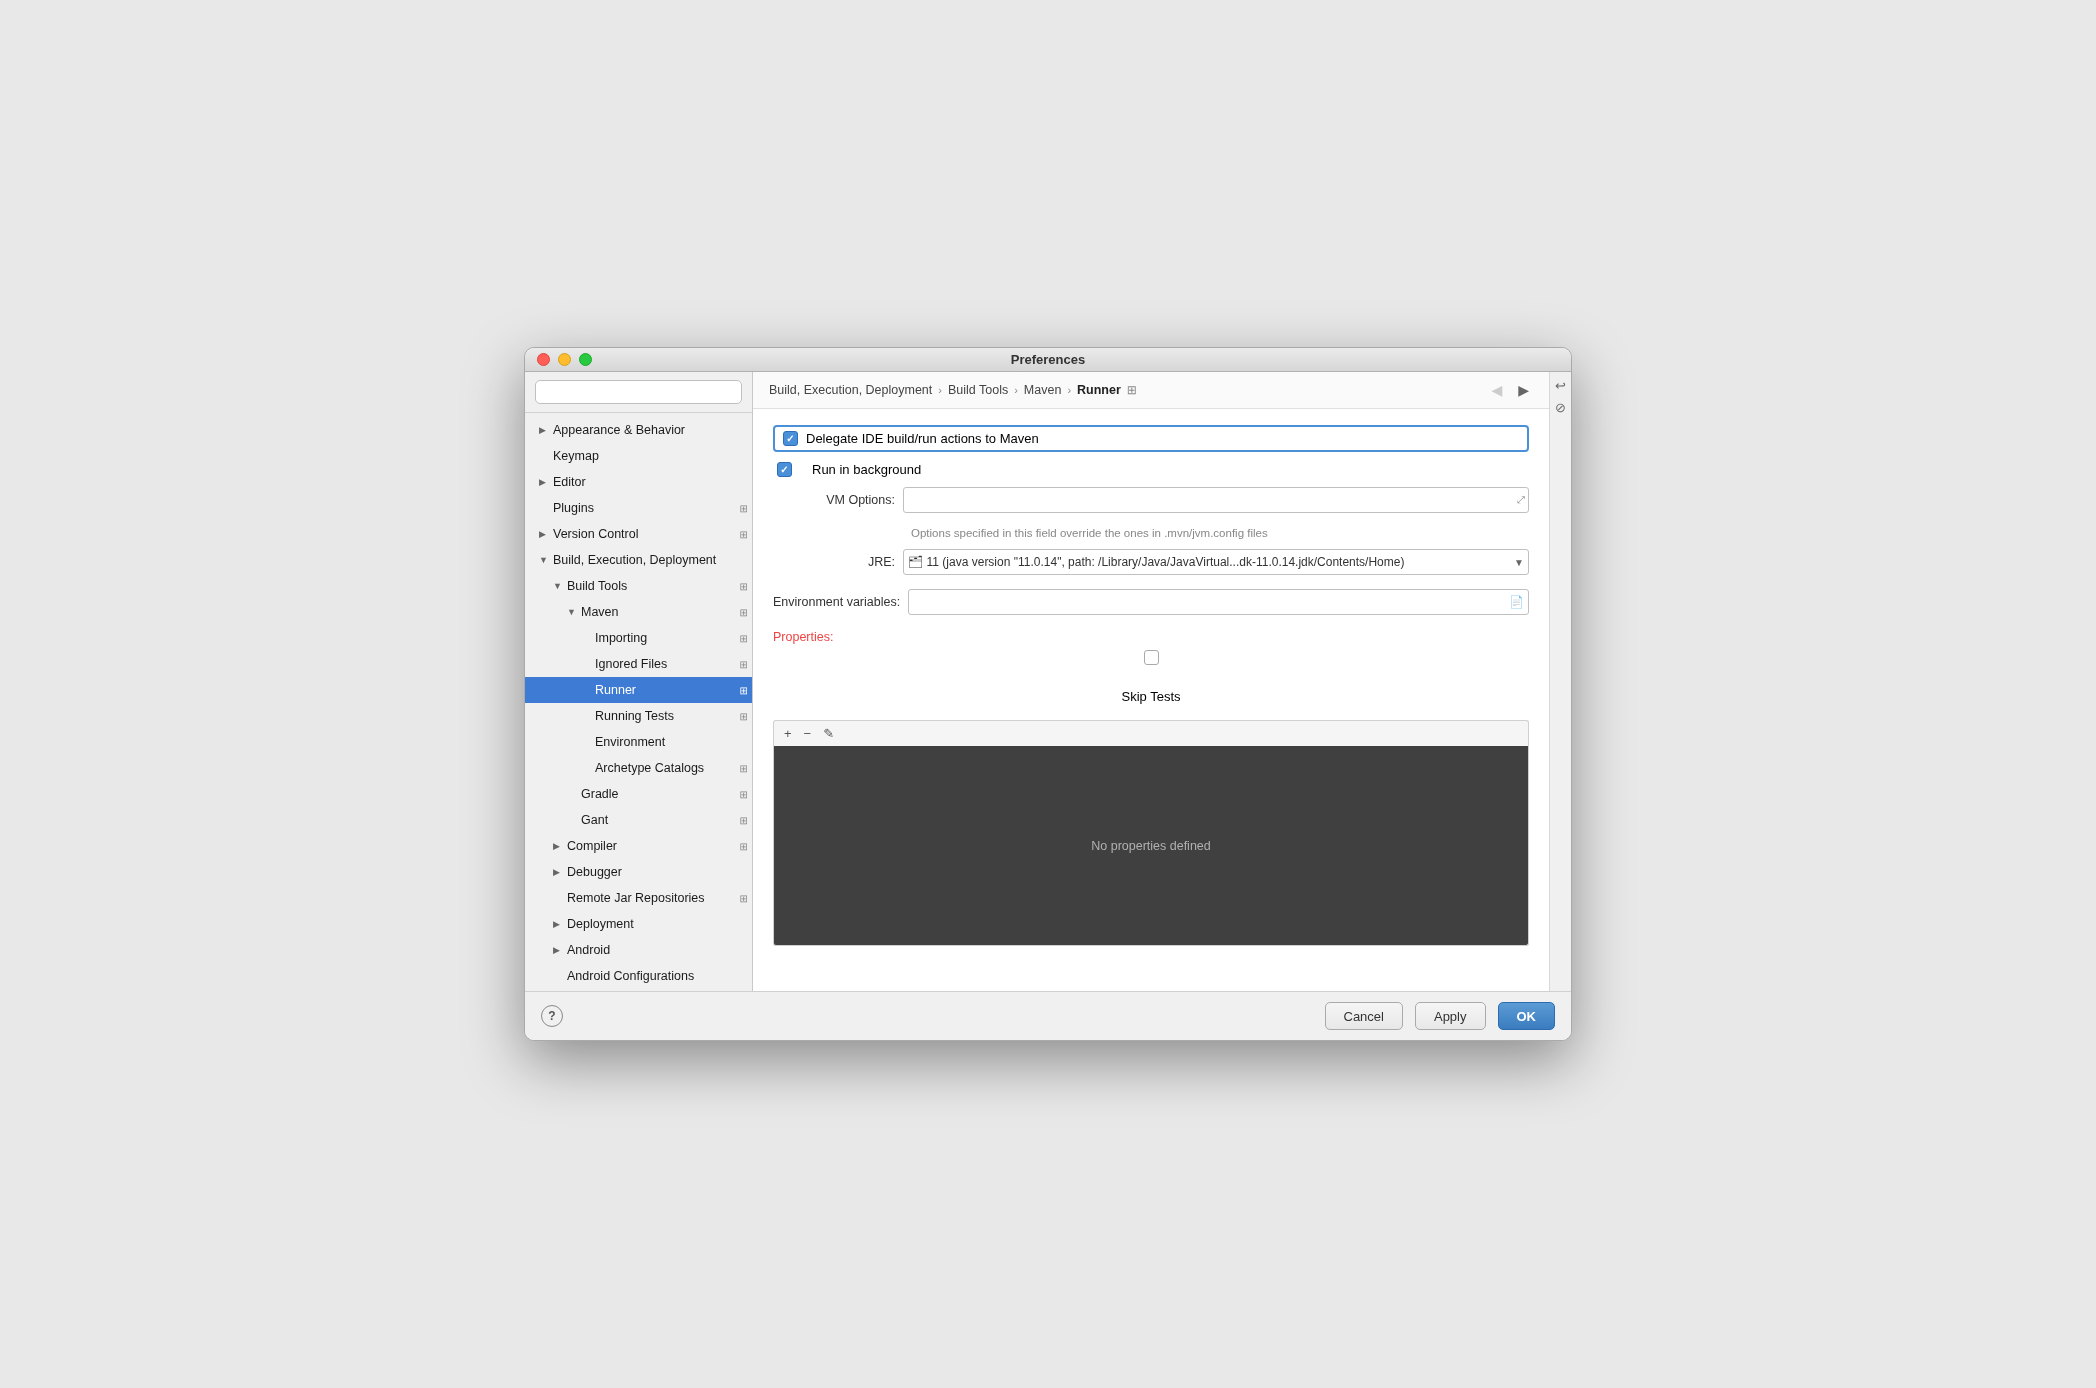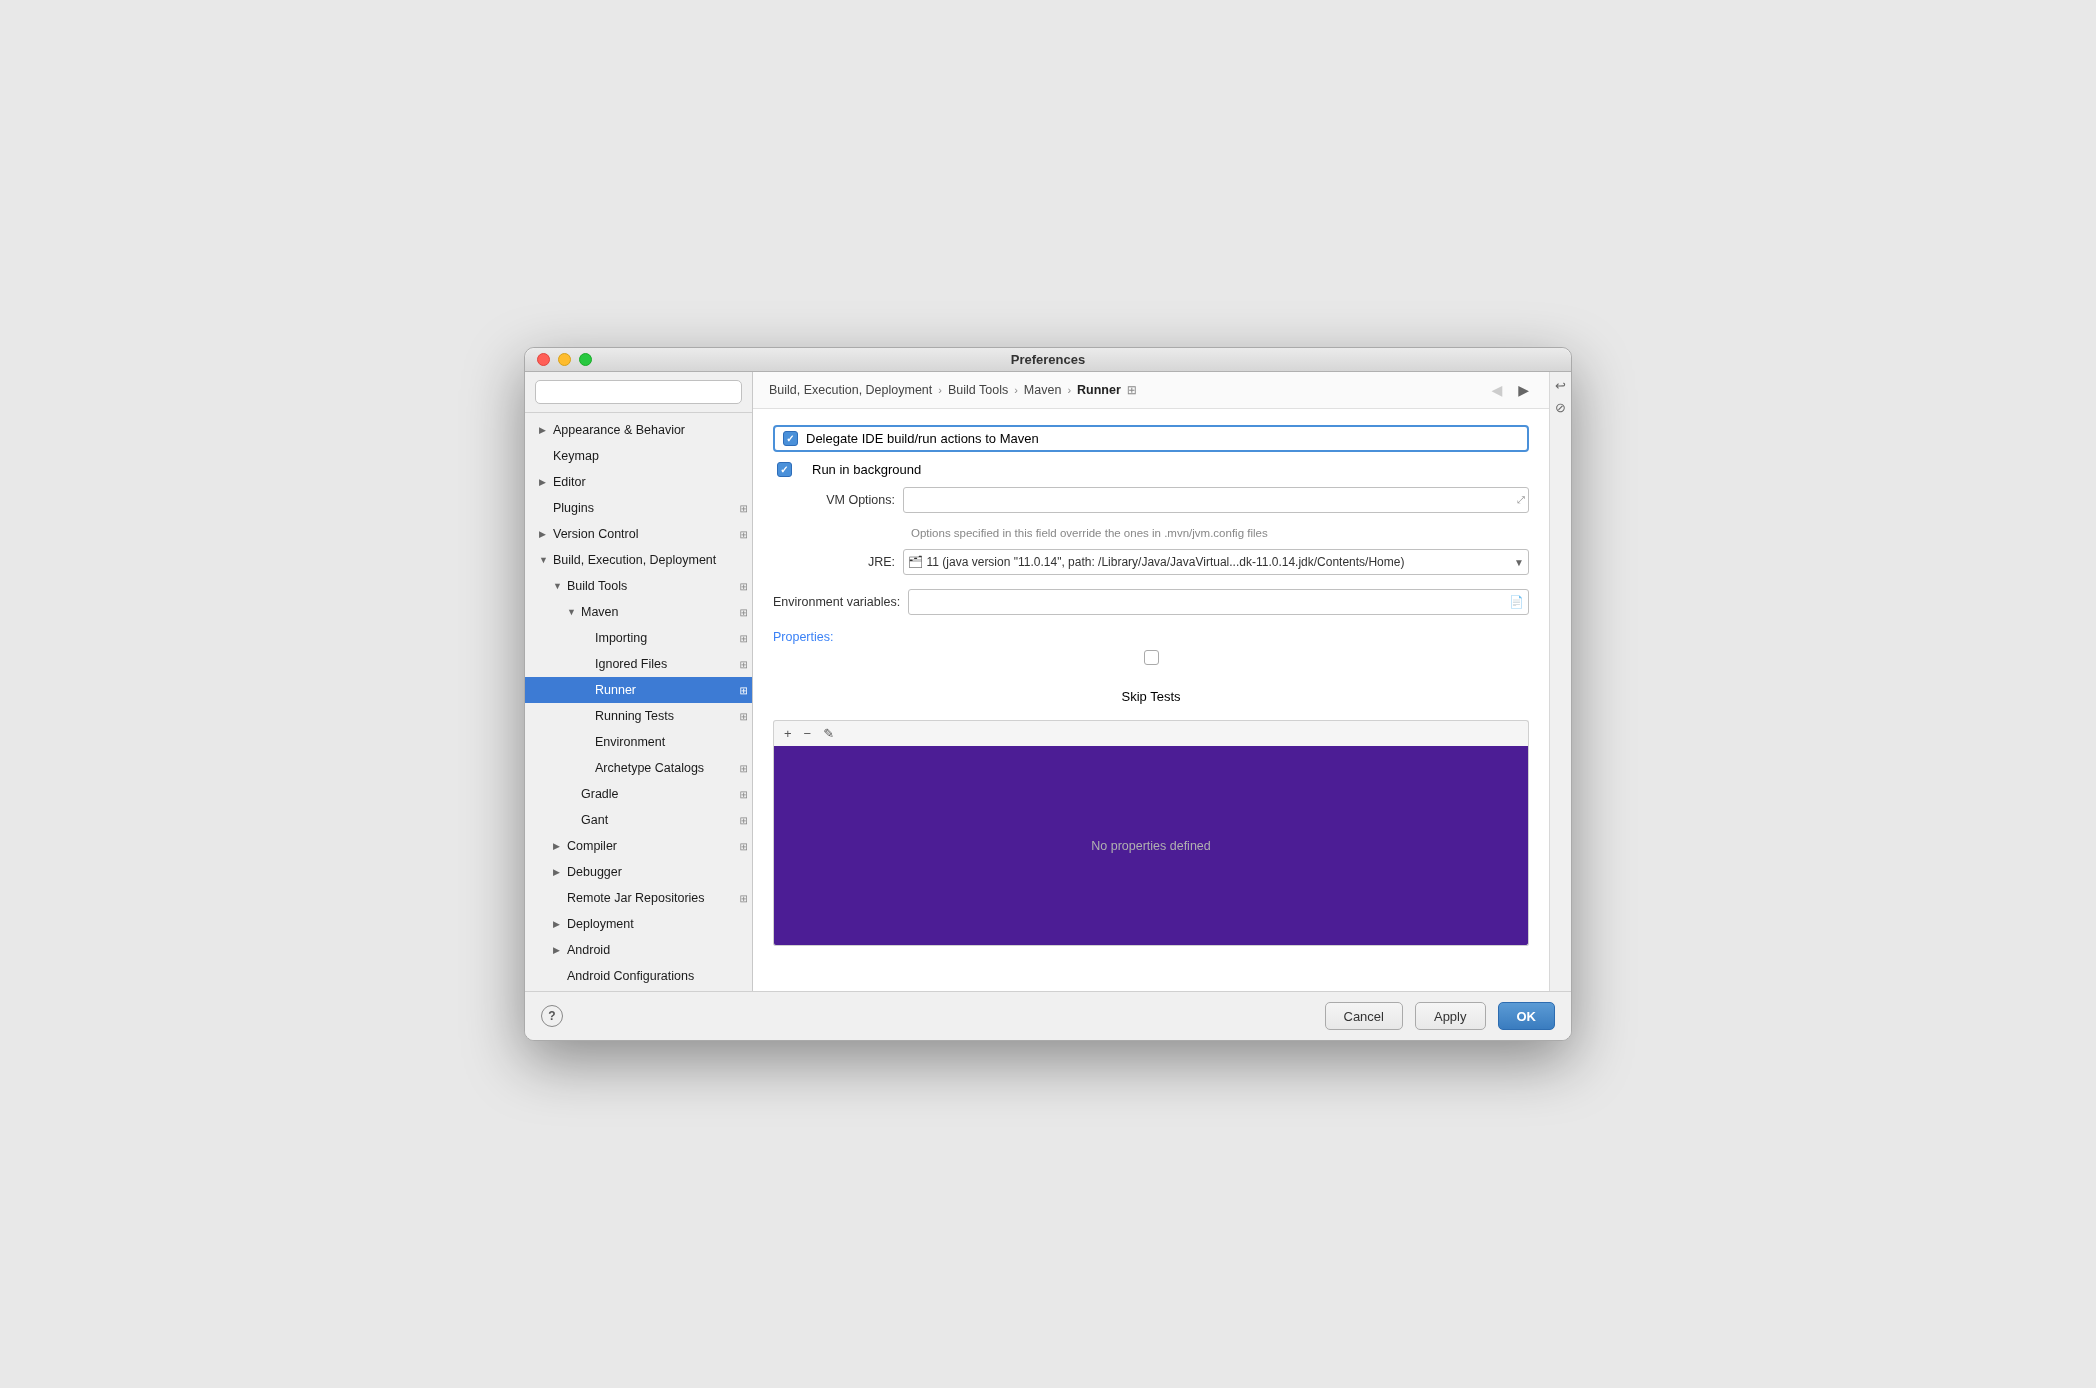--- a/index.html
+++ b/index.html
@@ -304,21 +304,21 @@
       padding: 0 4px;
       font-size: 12px;
       display: flex;
       align-items: center;
       justify-content: flex-end;
       cursor: text;
     }
     .env-doc-icon { color: #888; font-size: 12px; }
     .properties-label {
       font-size: 12.5px;
-      color: #3b82f6;
+      color: #ef4444;
       margin-bottom: 8px;
     }
     .skip-tests-row {
       display: flex;
       align-items: center;
       gap: 24px;
       margin-bottom: 16px;
       flex-direction: column;
     }
     .toolbar-row {
@@ -338,21 +338,21 @@
       color: #555;
       font-size: 13px;
       padding: 2px 4px;
       line-height: 1;
     }
     .properties-table {
       border: 1px solid #d0d0d0;
       border-top: none;
       border-radius: 0 0 3px 3px;
       min-height: 200px;
-      background: #4c1d95;
+      background: #404040;
       display: flex;
       align-items: center;
       justify-content: center;
       text-align: center;
     }
     .no-properties {
       color: #b0b0b0;
       font-size: 12.5px;
     }
     .window-footer {

